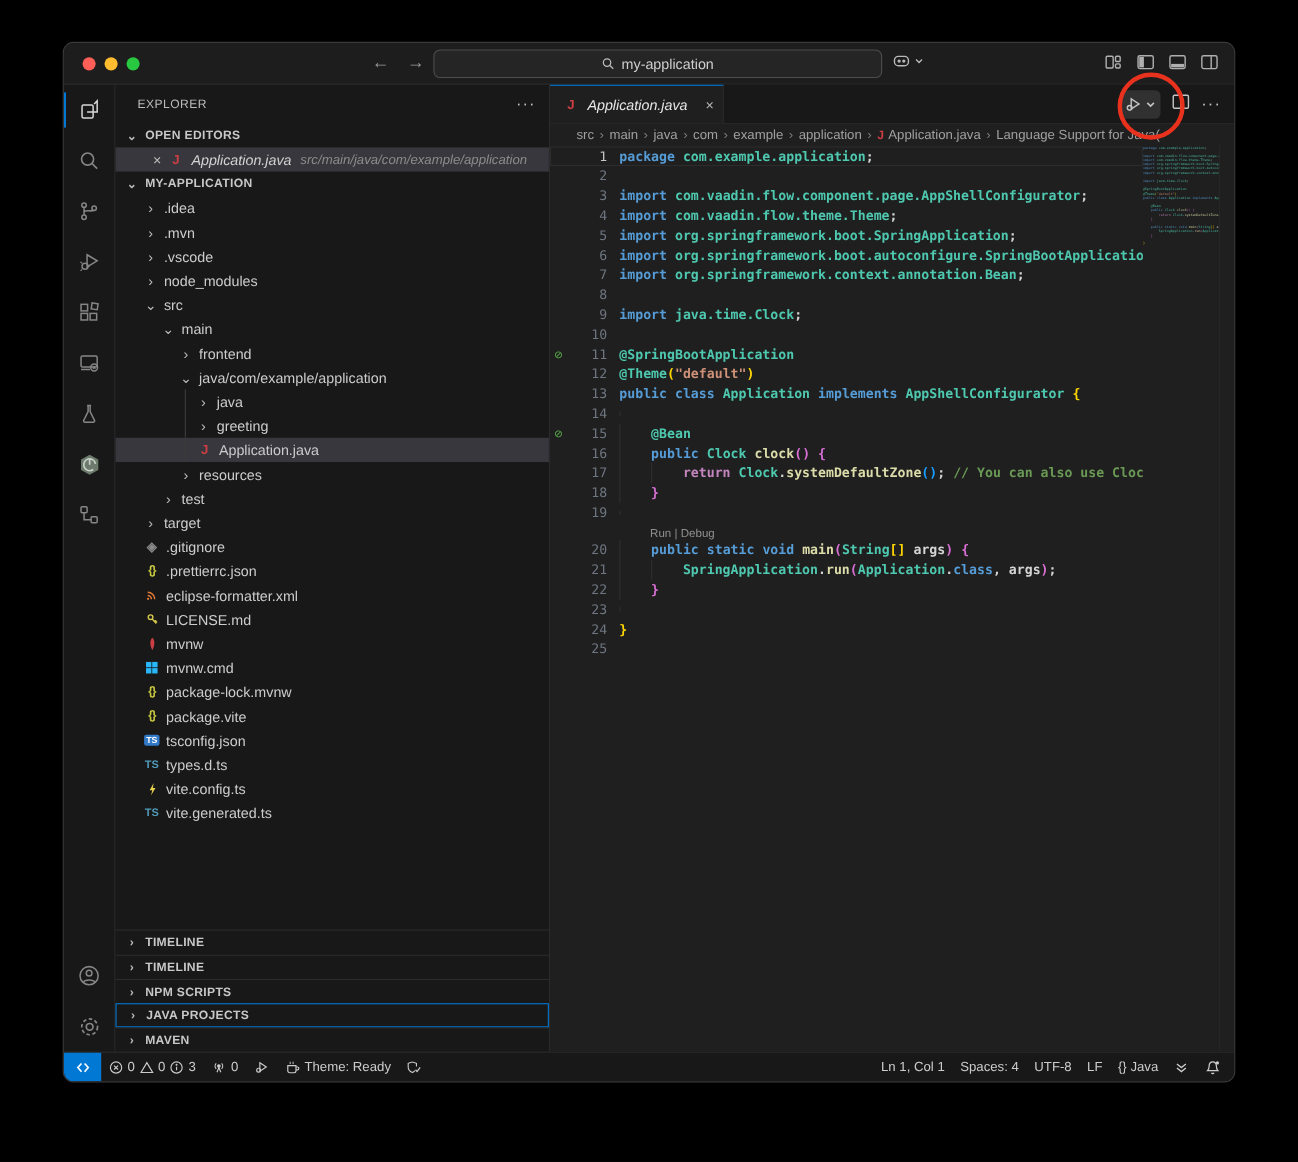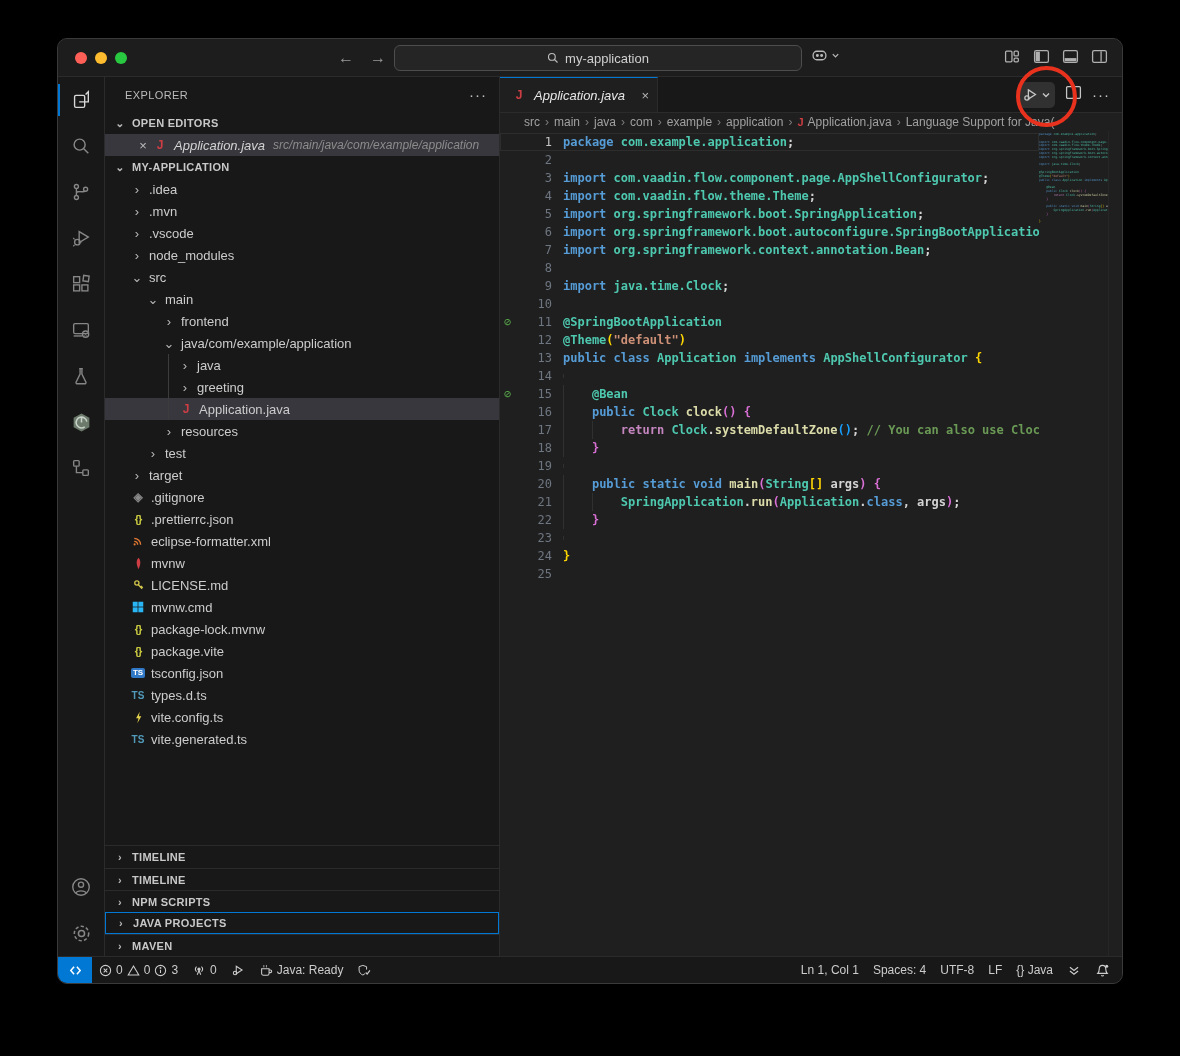--- a/index.html
+++ b/index.html
@@ -337,35 +337,35 @@
               <svg width="12" height="12" viewBox="0 0 16 16" fill="none" stroke="#e37933" stroke-width="1.8">
                 <circle cx="3.5" cy="12.5" r="1.4" fill="#e37933" stroke="none"></circle>
                 <path d="M3 8.5 A4.5 4.5 0 0 1 7.5 13 M3 4.5 A8.5 8.5 0 0 1 11.5 13"></path>
               </svg>
             </span>
             <span class="tree-label">eclipse-formatter.xml</span>
           </div>
           <div class="tree-row">
             <span style="width:24px;flex:0 0 24px"></span>
             <span class="fic">
-              <svg width="11" height="13" viewBox="0 0 12 16">
-                <path d="M6 1 C9 4 9 9 6 15 C3 9 3 4 6 1 Z" fill="#cc3e44"></path>
-              </svg>
-            </span>
-            <span class="tree-label">mvnw</span>
-          </div>
-          <div class="tree-row">
-            <span style="width:24px;flex:0 0 24px"></span>
-            <span class="fic">
               <svg width="13" height="13" viewBox="0 0 16 16" fill="none" stroke="#d4c54b" stroke-width="1.6">
                 <circle cx="6" cy="5" r="2.6"></circle>
                 <path d="M7.8 7 L12.5 12 M10.5 10 L12.3 8.6 M11.6 11.2 L13.3 9.8"></path>
               </svg>
             </span>
             <span class="tree-label">LICENSE.md</span>
+          </div>
+          <div class="tree-row">
+            <span style="width:24px;flex:0 0 24px"></span>
+            <span class="fic">
+              <svg width="11" height="13" viewBox="0 0 12 16">
+                <path d="M6 1 C9 4 9 9 6 15 C3 9 3 4 6 1 Z" fill="#cc3e44"></path>
+              </svg>
+            </span>
+            <span class="tree-label">mvnw</span>
           </div>
           <div class="tree-row">
             <span style="width:24px;flex:0 0 24px"></span>
             <span class="fic">
               <svg width="12" height="12" viewBox="0 0 16 16" fill="#29b6f6">
                 <rect x="1" y="1" width="6.5" height="6.5"></rect>
                 <rect x="8.5" y="1" width="6.5" height="6.5"></rect>
                 <rect x="1" y="8.5" width="6.5" height="6.5"></rect>
                 <rect x="8.5" y="8.5" width="6.5" height="6.5"></rect>
               </svg>
@@ -585,20 +585,21 @@
                 <span class="lnum">18</span>
               </div>
               <div class="ctext"><span class="iguide" style="left:0ch"></span><span class="txt">    </span><span class="b2">}</span></div>
             </div>
             <div class="code-line">
               <div class="gutter">
                 <span class="lnum">19</span>
               </div>
               <div class="ctext"><span class="iguide" style="left:0ch"></span></div>
             </div>
+            <div class="lens-row">Run | Debug</div>
             <div class="code-line">
               <div class="gutter">
                 <span class="lnum">20</span>
               </div>
               <div class="ctext"><span class="iguide" style="left:0ch"></span><span class="txt">    </span><span class="kw">public</span><span class="txt"> </span><span class="kw">static</span><span class="txt"> </span><span class="kw">void</span><span class="txt"> </span><span class="fn">main</span><span class="b2">(</span><span class="type">String</span><span class="b1">[]</span><span class="txt"> </span><span class="txt">args</span><span class="b2">)</span><span class="txt"> </span><span class="b2">{</span></div>
             </div>
             <div class="code-line">
               <div class="gutter">
                 <span class="lnum">21</span>
               </div>
@@ -709,21 +710,21 @@
         </span>
     </div>
     <div class="st-item">
       <span class="sicon">
           <svg width="14" height="14" viewBox="0 0 16 16" fill="none" stroke="#ccc" stroke-width="1.2">
             <path d="M3 6.5 L11.5 6.5 L11.5 12 A2 2 0 0 1 9.5 14 L5 14 A2 2 0 0 1 3 12 Z"></path>
             <path d="M11.5 8 L13 8 A1.5 1.5 0 0 1 13 11 L11.5 11"></path>
             <path d="M5.5 2.5 C5 3.5 6 4 5.5 5 M8.5 2.5 C8 3.5 9 4 8.5 5" stroke-width="1"></path>
           </svg>
         </span>
-      <span>Java: Ready</span>
+      <span>Theme: Ready</span>
     </div>
     <div class="st-item">
       <span class="sicon">
           <svg width="15" height="14" viewBox="0 0 18 16" fill="none" stroke="#ccc" stroke-width="1.2">
             <path d="M7 2.5 L2.5 4 L2.5 8 C2.5 11 4.5 13 7 14 C8 13.6 9 13 9.8 12"></path>
             <path d="M7 2.5 L11.5 4 L11.5 7.5"></path>
             <path d="M10.5 11 L12.2 13 L15.5 8.5" stroke-width="1.4"></path>
           </svg>
         </span>
     </div>

